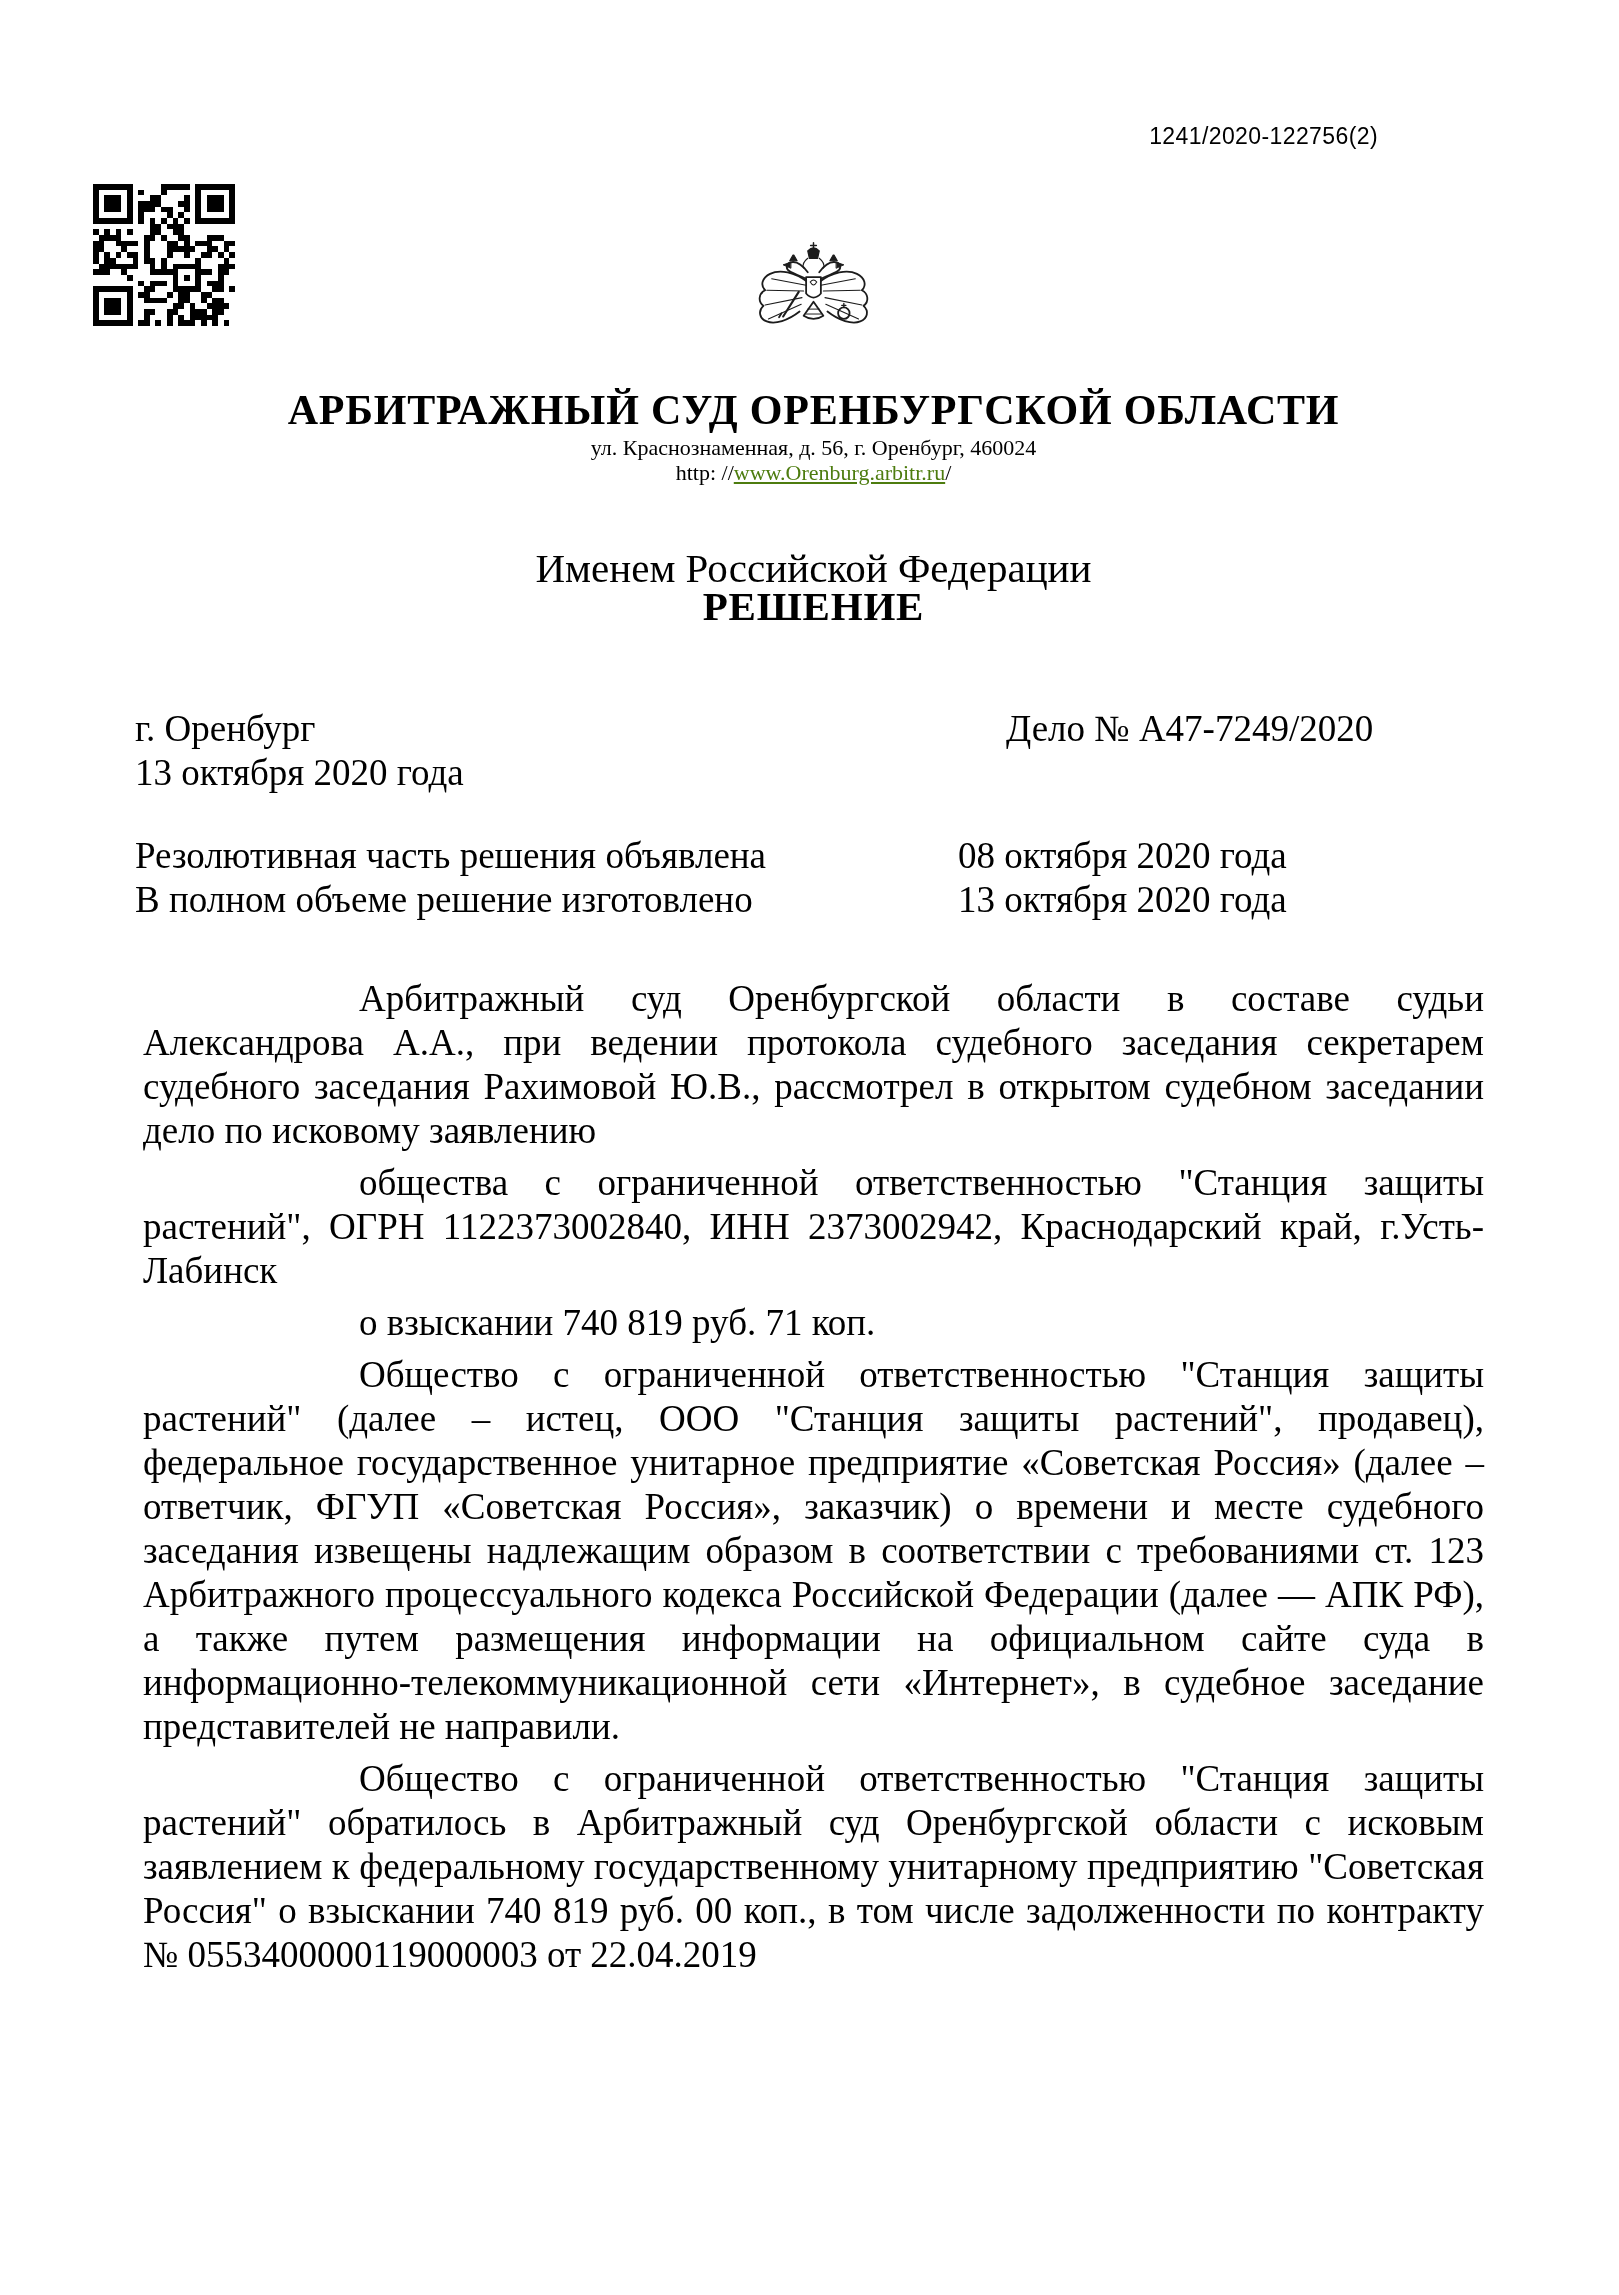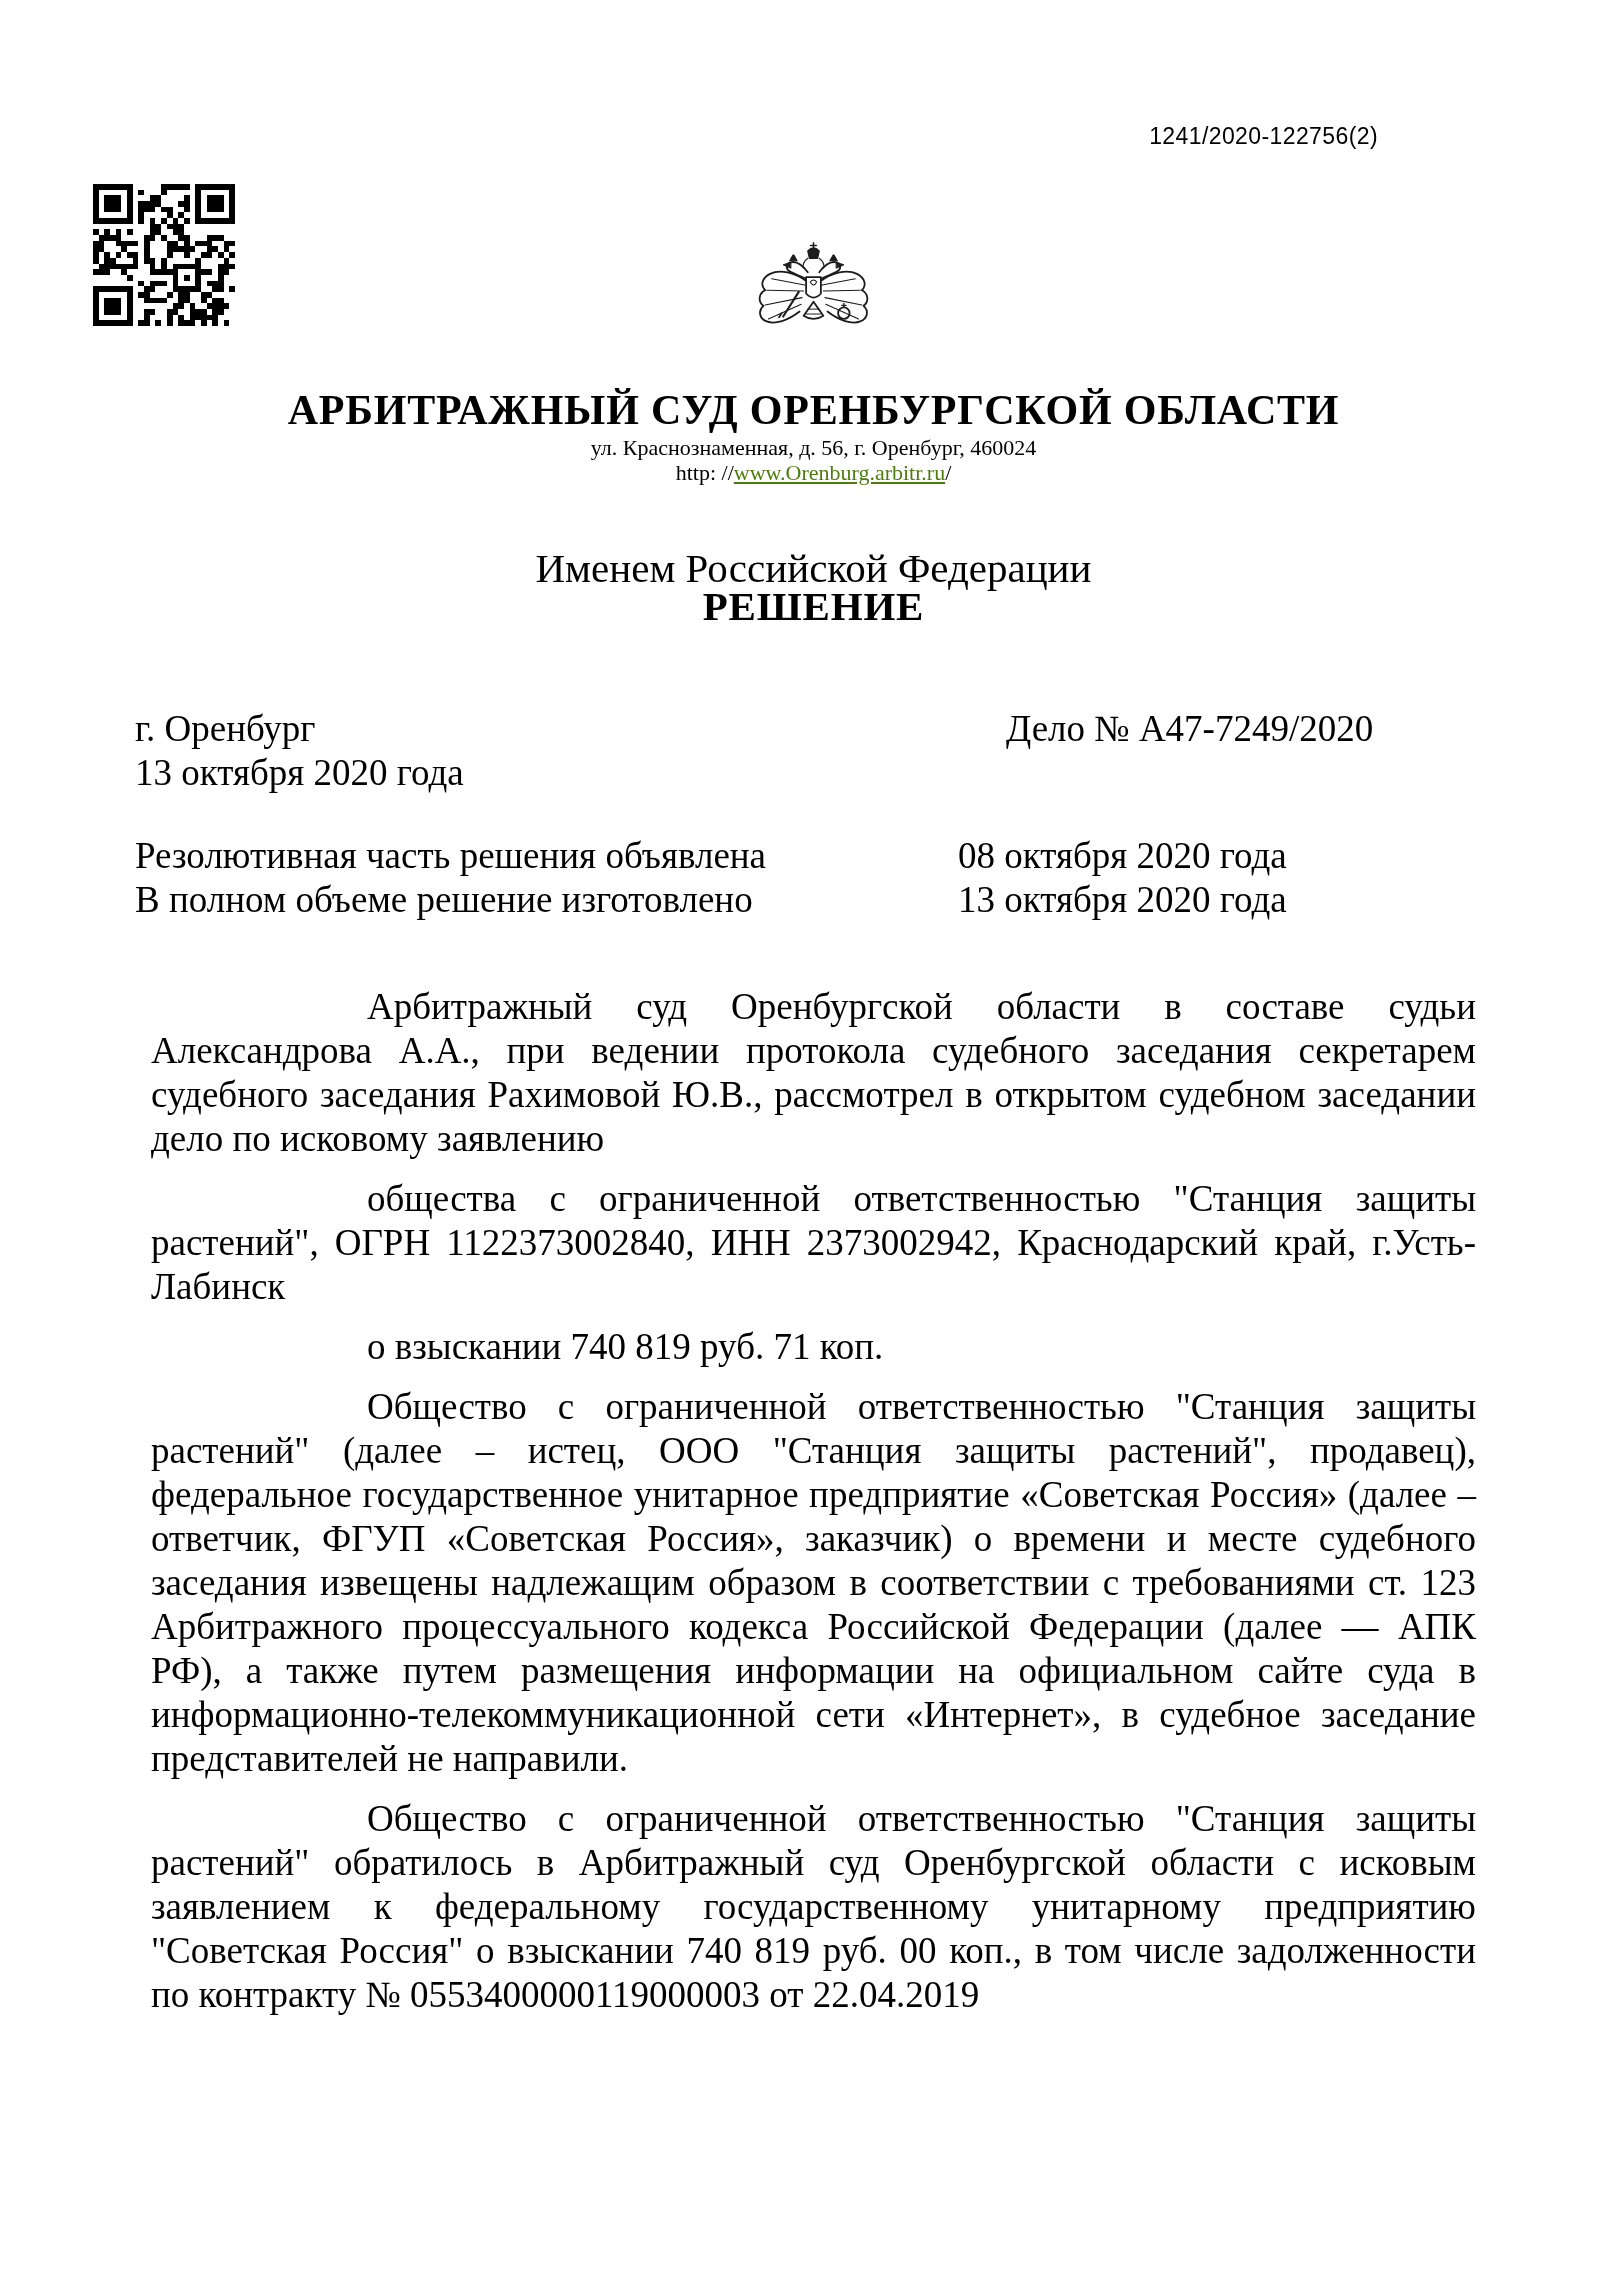--- a/index.html
+++ b/index.html
@@ -85,21 +85,21 @@
   .body-text {
     position: absolute;
     left: 135px;
     top: 969px;
     width: 1357px;
     font-size: 37px;
     line-height: 44px;
     text-align: justify;
   }
   .body-text p {
-    margin: 16px;
+    margin: 8px;
     text-indent: 216px;
   }
 </style>
 </head>
 <body>
 
 <div class="page">
 
   <div class="doc-number">1241/2020-122756(2)</div>
 

